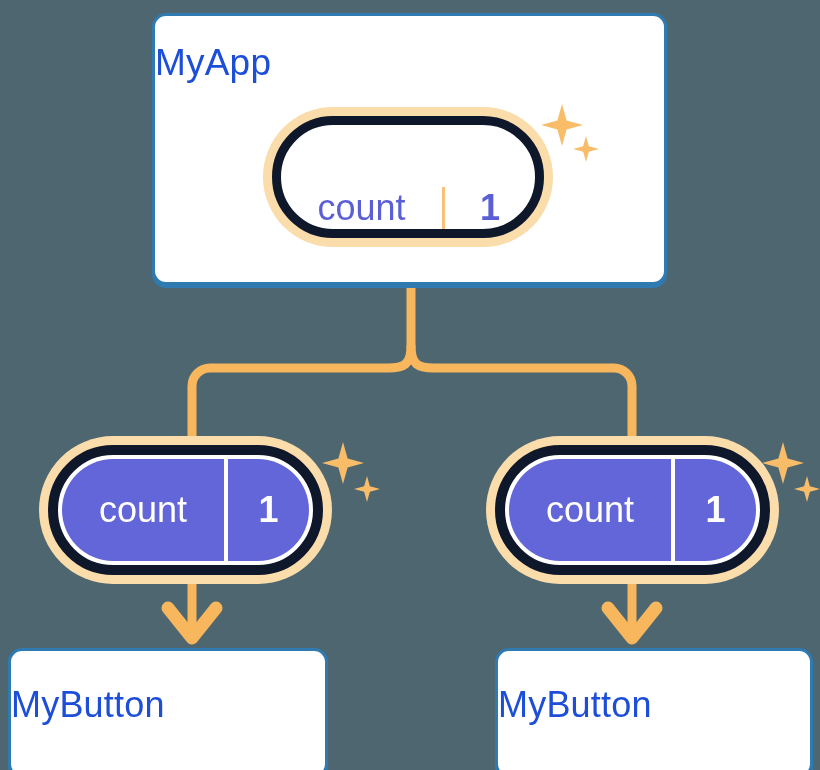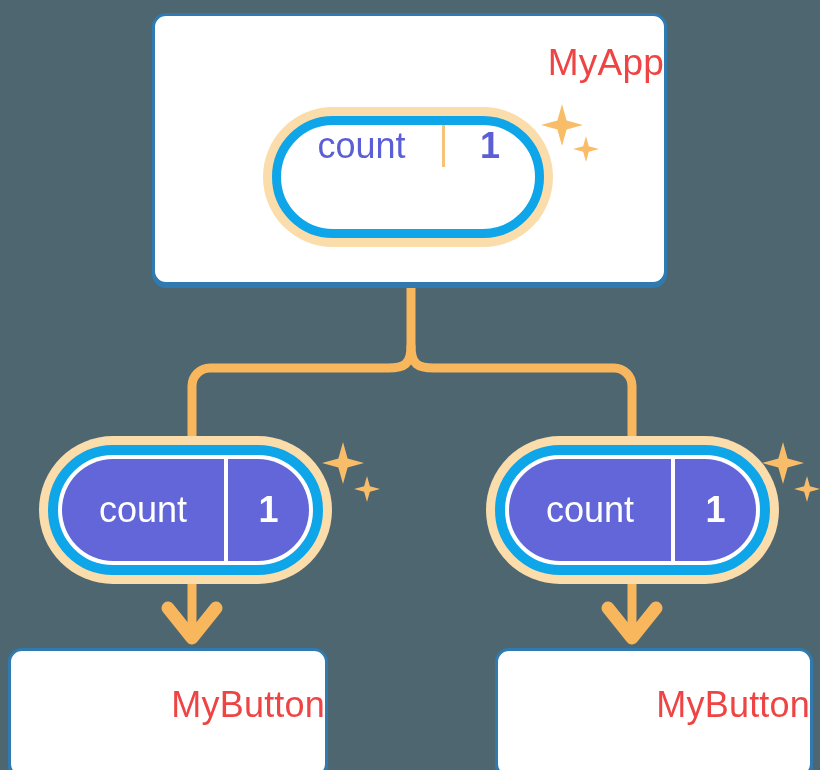--- a/index.html
+++ b/index.html
@@ -30,25 +30,25 @@
   
   .card {
     position: absolute;
     background: #ffffff;
     border: 3px solid #2f7ab0;
     border-radius: 14px;
     box-sizing: border-box;
     box-shadow: 0 3px 0 0 #2f7ab0;
   }
   .card-title {
-    color: #ef4444;
+    color: #1d4ed8;
     font-size: 37px;
     font-weight: 400;
     letter-spacing: 0.2px;
-    text-align: right;
+    text-align: left;
     white-space: nowrap;
   }
 
   #card-myapp {
     left: 152px;
     top: 13px;
     width: 515px;
     height: 272px;
   }
   #card-myapp .card-title {
@@ -72,25 +72,25 @@
     font-size: 36px;
   }
 
   
   .pill-wrap {
     position: absolute;
   }
   .pill {
     position: relative;
     display: flex;
-    align-items: flex-start;
+    align-items: flex-end;
     box-sizing: border-box;
     border-radius: 999px;
     
-    border: 9px solid #0ea5e9;
+    border: 9px solid #0f172a;
     background: #ffffff;
     box-shadow: 0 0 0 9px #fbdcab;
   }
   .pill .cell {
     display: flex;
     align-items: center;
     justify-content: center;
     box-sizing: border-box;
     white-space: nowrap;
   }

